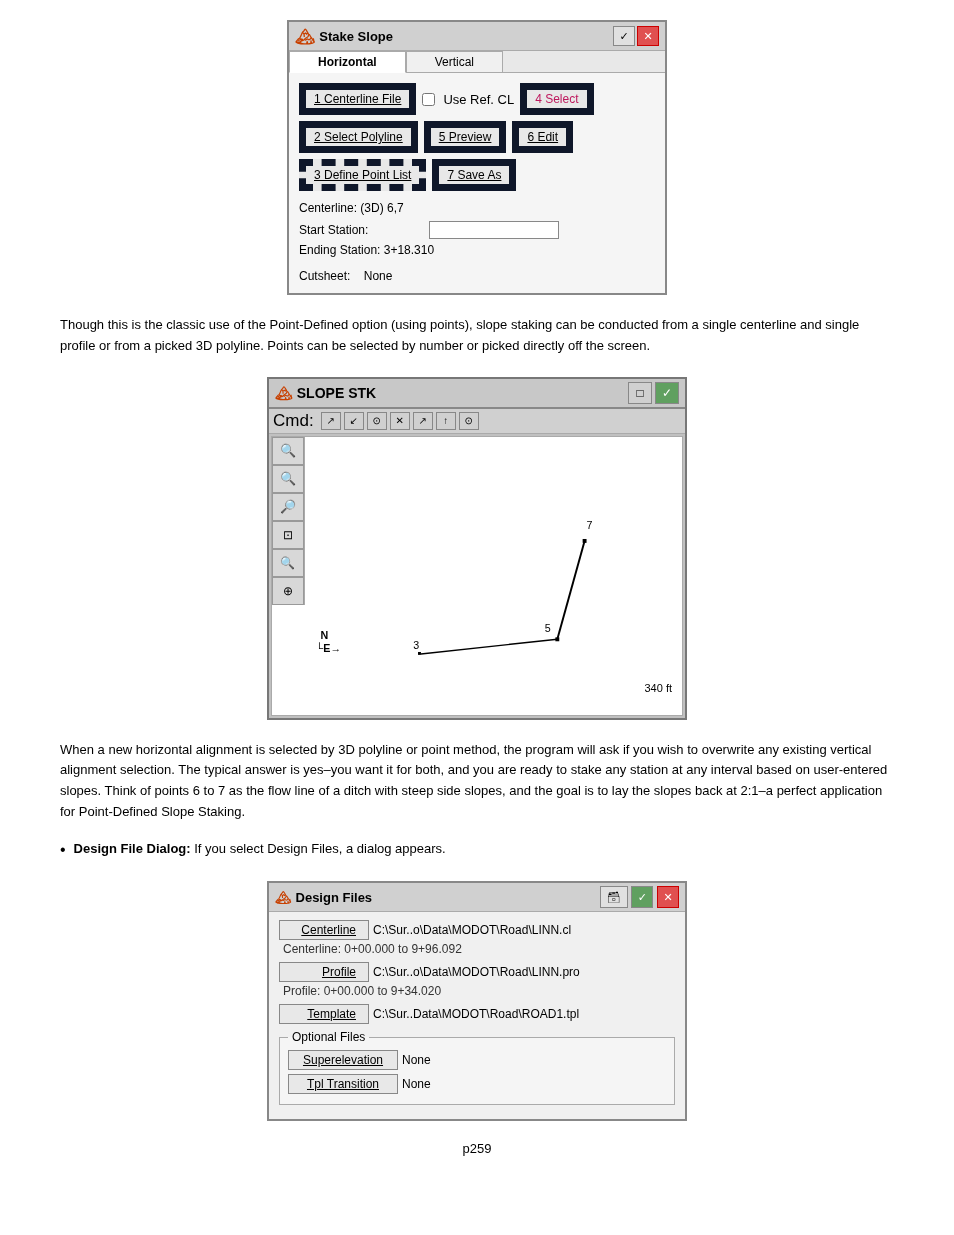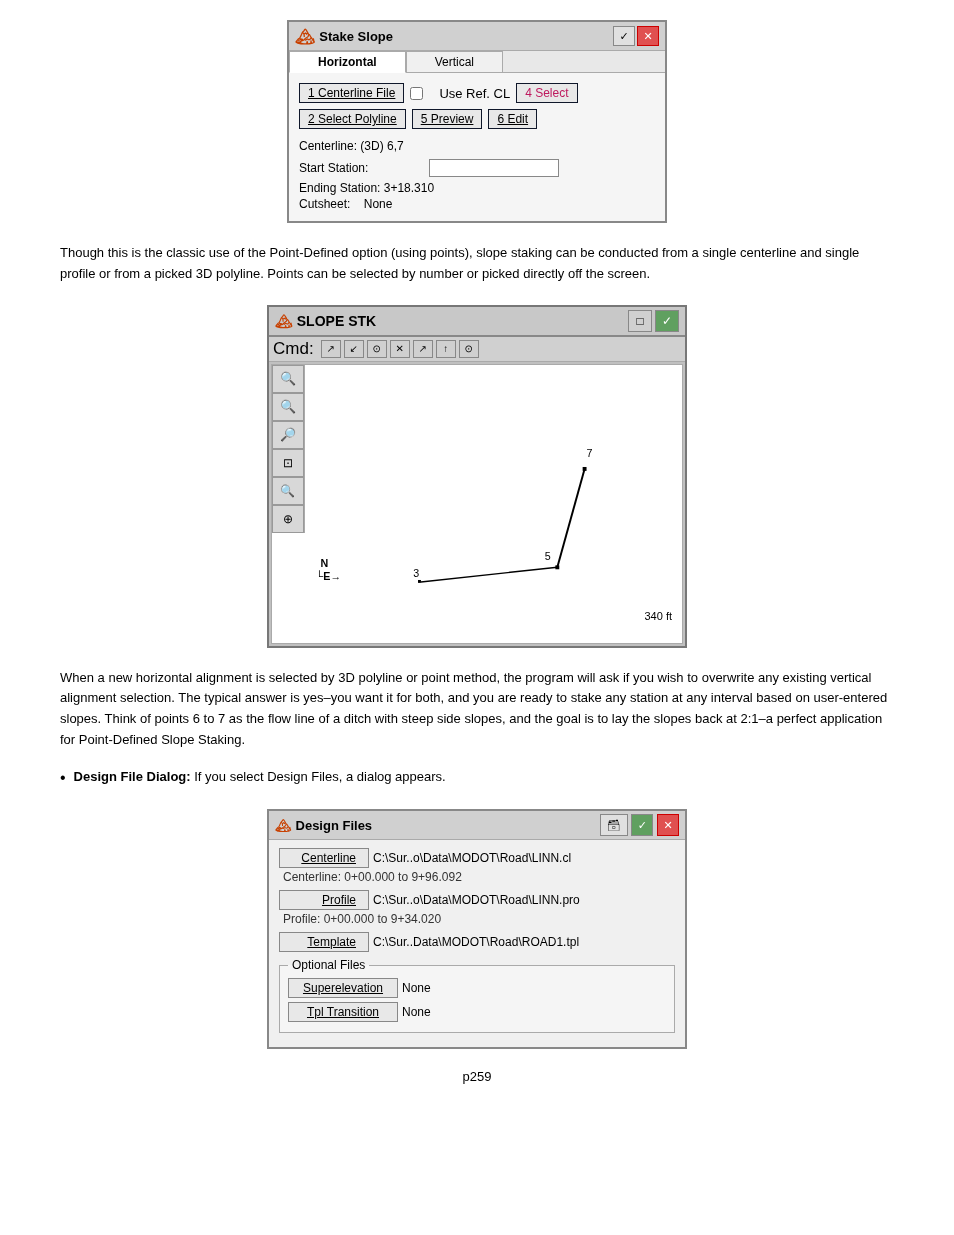--- a/index.html
+++ b/index.html
@@ -89,29 +89,29 @@
     .stake-slope .row-buttons {
       display: flex;
       gap: 6px;
       margin-bottom: 6px;
       flex-wrap: wrap;
       align-items: center;
     }
     .stake-slope .btn {
       padding: 2px 8px;
       font-size: 12px;
-      border: 1px solid #0f172a;
+      border: 7px solid #0f172a;
       background: #e8e8e8;
       cursor: pointer;
       text-decoration: underline;
     }
     .stake-slope .checkbox-row {
       display: flex;
       align-items: center;
-      gap: 16px;
+      gap: 8px;
     }
     .stake-slope .info-row {
       margin-top: 10px;
       font-size: 12px;
     }
     .stake-slope .info-row .label {
       display: inline-block;
       width: 130px;
     }
     .stake-slope input[type=text] {
@@ -365,32 +365,36 @@
           <input type="checkbox" style="">
           <span>Use Ref. CL</span>
         </div>
         <button class="btn" style="text-decoration:none;color:#be185d;text-align:right;">4 Select</button>
       </div>
       <div class="row-buttons">
         <button class="btn">2 Select Polyline</button>
         <button class="btn">5 Preview</button>
         <button class="btn">6 Edit</button>
       </div>
+      <div class="row-buttons">
+        <button class="btn" style="border-style:dashed;">3 Define Point List</button>
+        <button class="btn">7 Save As</button>
+      </div>
       <div class="info-row">
         <span>Centerline:  (3D) 6,7</span>
       </div>
       <div class="info-row" style="margin-top:6px;display:flex;align-items:center;">
         <span class="label">Start Station:</span>
         <input type="text" style="width: 130px;">
       </div>
       <div class="info-row" style="margin-top:4px;">
         <span>Ending Station:</span>
         <span>3+18.310</span>
       </div>
-      <div class="info-row" style="margin-top:2px;">
+      <div class="info-row" style="margin-top:12px;">
         <span>Cutsheet:</span>
         <span>&nbsp;&nbsp;</span>
         <span>None</span>
       </div>
     </div>
   </div>
 </div>
 
 <div class="body-text">Though this is the classic use of the Point-Defined option (using points), slope staking can be conducted from a single centerline and single profile or from a picked 3D polyline.  Points can be selected by number or picked directly off the screen.</div>
 

